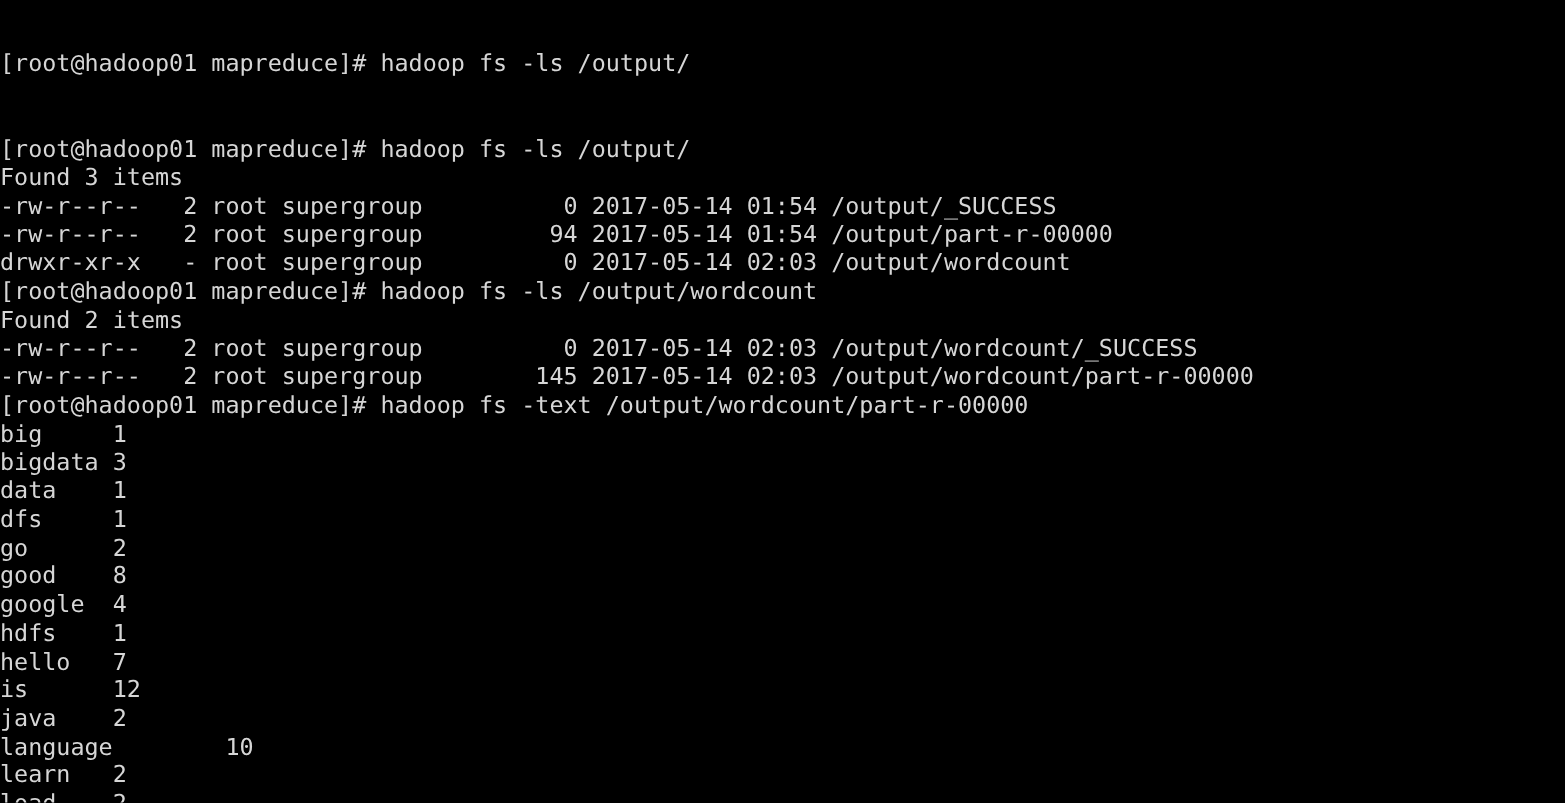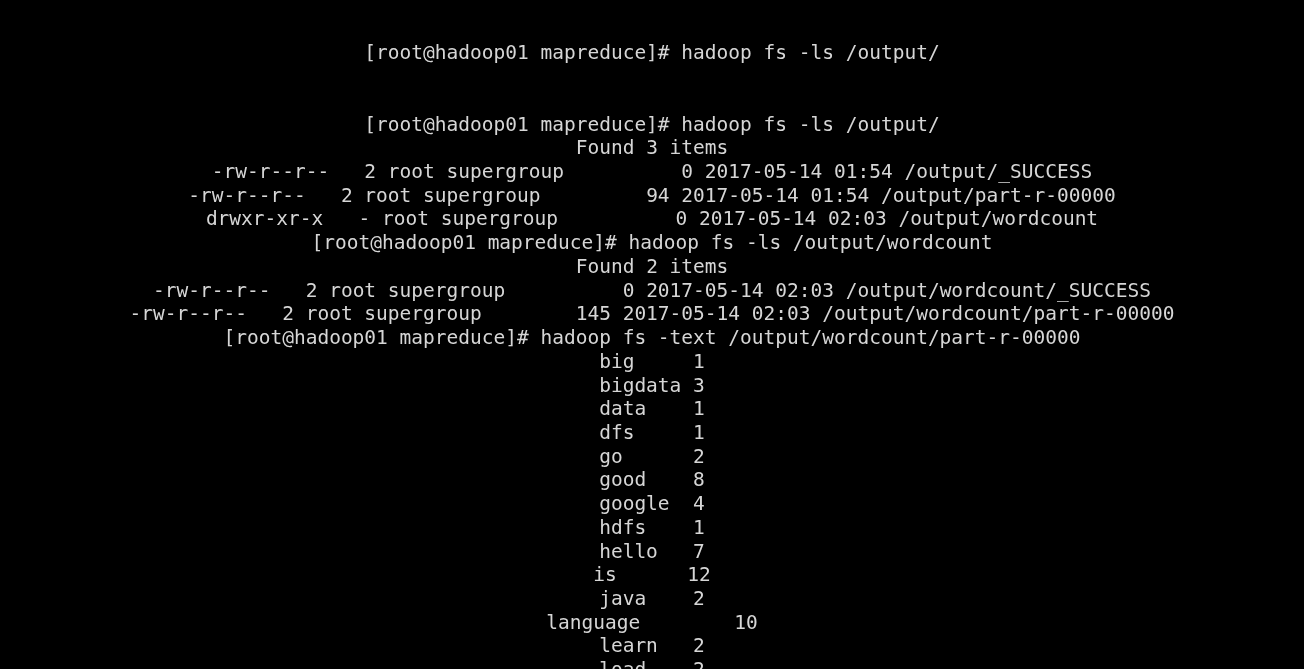--- a/index.html
+++ b/index.html
@@ -18,21 +18,20 @@
     width: 1304px;
     height: 669px;
     background: #000000;
     color: #d6d6d6;
     font-family: "DejaVu Sans Mono", "Liberation Mono", monospace;
     font-size: 19.5px;
     line-height: 23.72px;
     letter-spacing: 0px;
     overflow: hidden;
     box-sizing: border-box;
-    text-align: center;
   }
   
   #screen {
     position: absolute;
     left: 0;
     top: -6px;
     width: 1304px;
     white-space: pre;
   }
   .line {

